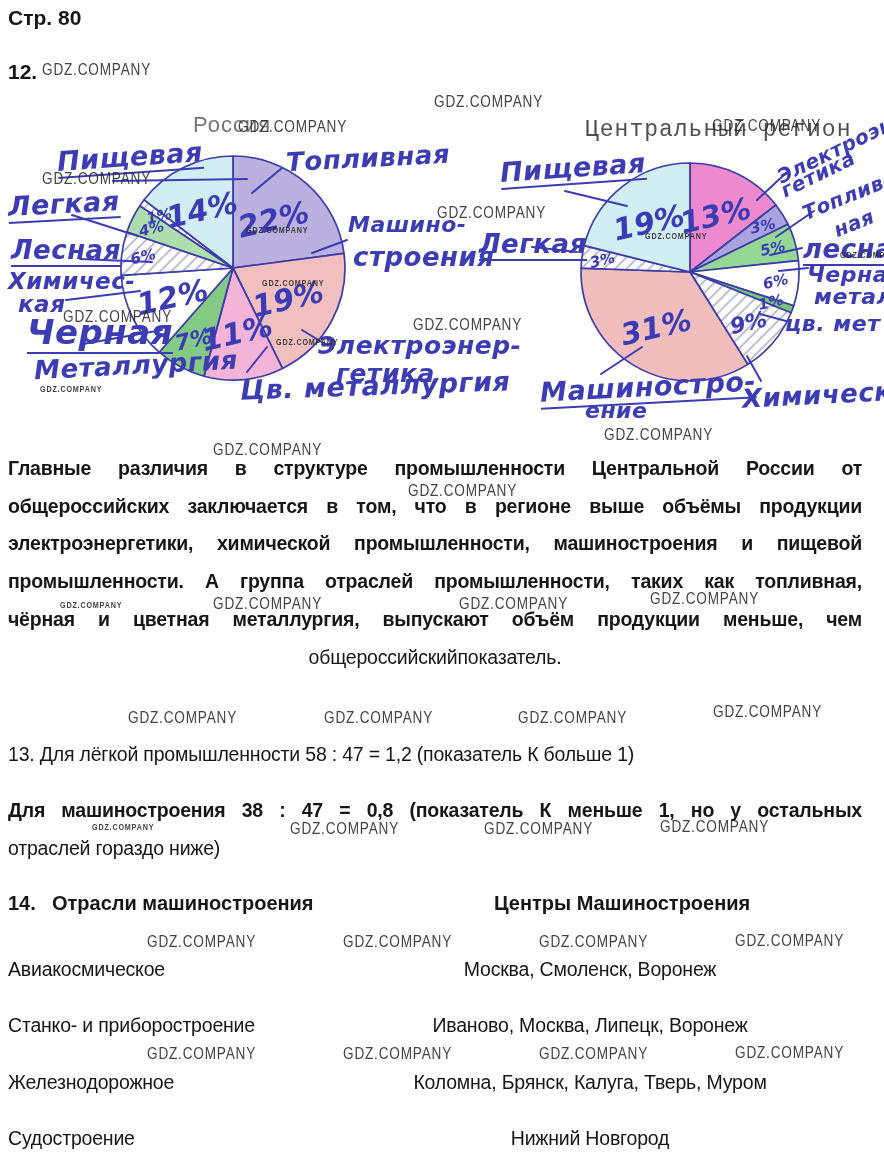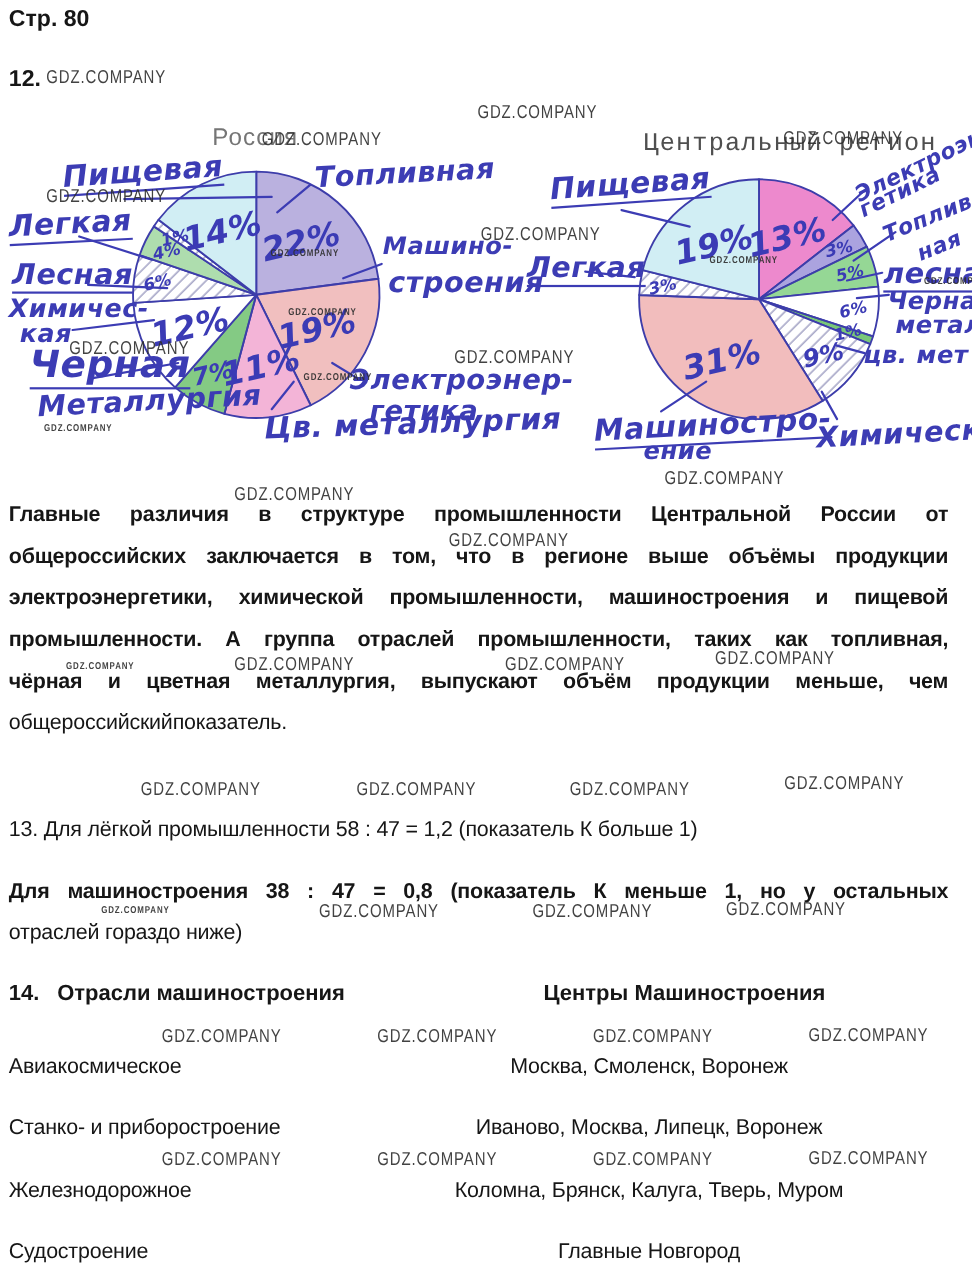--- a/index.html
+++ b/index.html
@@ -3,21 +3,21 @@
 <meta charset="utf-8">
 <style>
   html,body{margin:0;padding:0;background:#ffffff;}
   body{width:884px;height:1168px;position:relative;overflow:hidden;
        font-family:"Liberation Sans",sans-serif;}
   #chart-svg{position:absolute;left:0;top:0;z-index:1;}
   .doc{position:absolute;color:#161616;font-size:19.5px;letter-spacing:-0.2px;
        line-height:24px;z-index:5;white-space:nowrap;}
   .just{left:8px;width:854px;text-align:justify;text-align-last:justify;white-space:normal;font-weight:bold;}
   .b{font-weight:700;}
-  .lastline{left:8px;width:854px;display:flex;justify-content:flex-start;white-space:normal;}
+  .lastline{left:8px;width:854px;display:flex;justify-content:center;white-space:normal;}
   .hw{position:absolute;color:#3c3cb4;font-style:italic;font-weight:600;
       font-family:"DejaVu Sans",sans-serif;white-space:nowrap;letter-spacing:.5px;z-index:4;}
   .u{border-bottom:2px solid #3c3cb4;}
   .wm{position:absolute;color:#2e2e2e;font-family:"Liberation Sans",sans-serif;
       transform:scaleX(.8);transform-origin:0 50%;letter-spacing:1px;
       white-space:nowrap;z-index:6;opacity:.9;}
   .wm-l{font-size:17px;}
   .wm-s{font-size:9px;font-weight:700;}
   .chart-title{position:absolute;color:#757575;font-size:22px;letter-spacing:1px;z-index:3;white-space:nowrap;}
   .t-left{left:193px;top:112px;}
@@ -171,21 +171,21 @@
 <div class="doc b" style="left:52px;top:891px;font-size:20px;letter-spacing:0;">Отрасли машиностроения</div>
 <div class="doc b" style="left:460px;top:891px;font-size:20px;letter-spacing:0;margin-left:34px;">Центры Машиностроения</div>
 
 <div class="doc" style="left:8px;top:957px">Авиакосмическое</div>
 <div class="doc centers" style="top:957px">Москва, Смоленск, Воронеж</div>
 <div class="doc" style="left:8px;top:1013px">Станко- и приборостроение</div>
 <div class="doc centers" style="top:1013px">Иваново, Москва, Липецк, Воронеж</div>
 <div class="doc" style="left:8px;top:1070px">Железнодорожное</div>
 <div class="doc centers" style="top:1070px">Коломна, Брянск, Калуга, Тверь, Муром</div>
 <div class="doc" style="left:8px;top:1126px">Судостроение</div>
-<div class="doc centers" style="top:1126px">Главные Новгород</div>
+<div class="doc centers" style="top:1126px">Нижний Новгород</div>
 
 <span class="wm wm-l" style="left: 42px; top: 60px;">GDZ.COMPANY</span>
 <span class="wm wm-l" style="left: 434px; top: 92px;">GDZ.COMPANY</span>
 <span class="wm wm-l" style="left: 238px; top: 117px;">GDZ.COMPANY</span>
 <span class="wm wm-l" style="left: 712px; top: 116px;">GDZ.COMPANY</span>
 <span class="wm wm-l" style="left: 42px; top: 169px;">GDZ.COMPANY</span>
 <span class="wm wm-l" style="left: 437px; top: 203px;">GDZ.COMPANY</span>
 <span class="wm wm-l" style="left: 63px; top: 307px;">GDZ.COMPANY</span>
 <span class="wm wm-l" style="left: 413px; top: 315px;">GDZ.COMPANY</span>
 <span class="wm wm-l" style="left: 604px; top: 425px;">GDZ.COMPANY</span>

